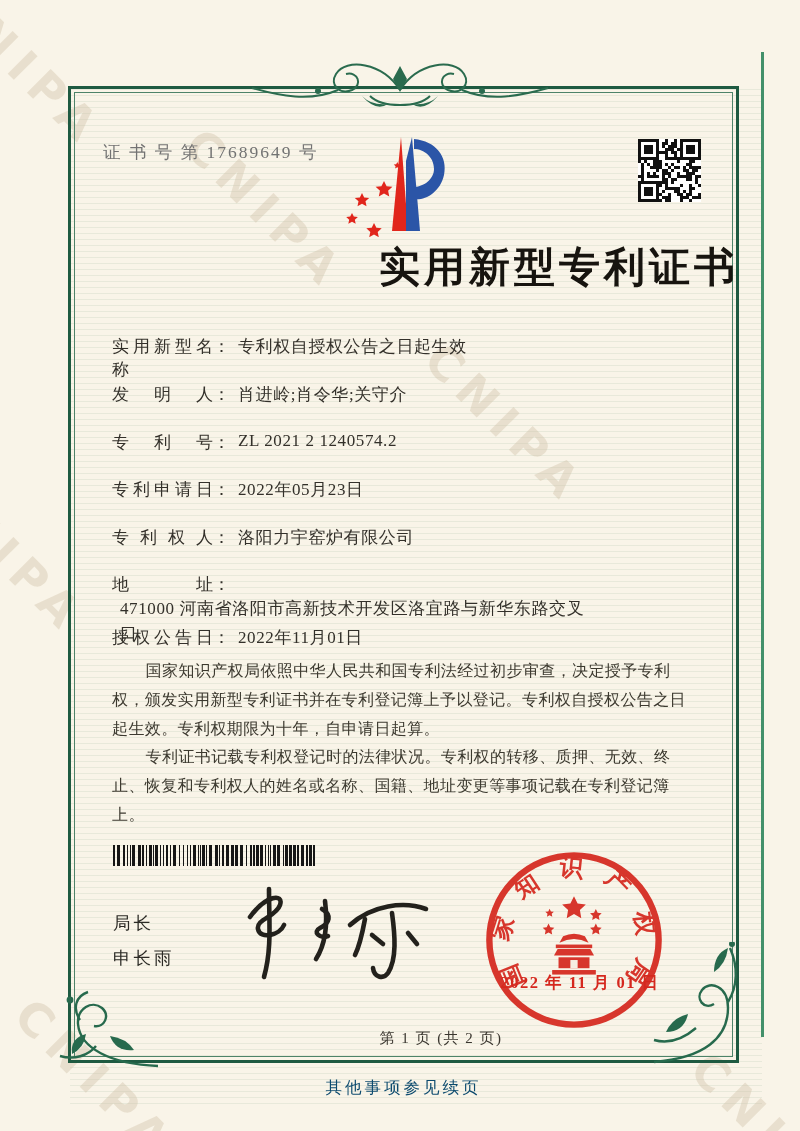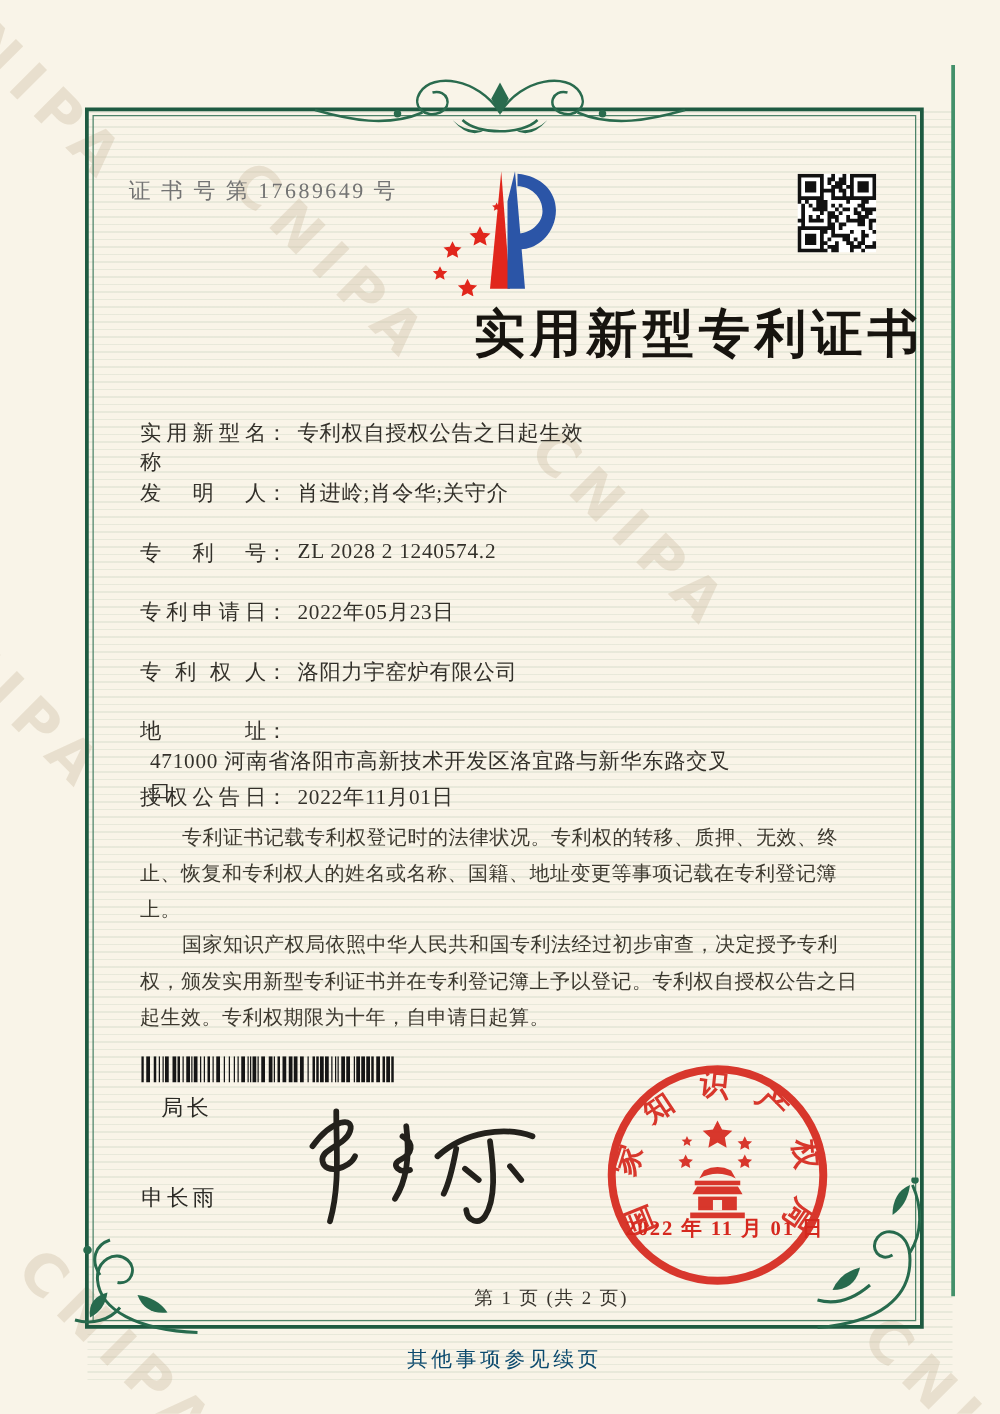--- a/index.html
+++ b/index.html
@@ -61,21 +61,21 @@
     font-size:16px;line-height:28.8px;color:#3c392f;
   }
   .paras p{margin:0;text-indent:2.1em;letter-spacing:0.4px;}
   
   .barcode{left:113px;top:845px;z-index:3;}
   
   .officer{
     font-family:"Liberation Sans","DejaVu Sans",sans-serif;
     font-size:17.5px;letter-spacing:3px;color:#2b2a25;z-index:3;
   }
-  .officer.t{left:113px;top:874px;margin-left:16px;}
+  .officer.t{left:113px;top:911px;}
   .officer.n{left:113px;top:946px;}
   .signature{left:222px;top:883px;z-index:4;}
   
   .seal{left:483px;top:849px;z-index:4;}
   .seal-date{
     left:500px;top:972px;width:160px;text-align:center;z-index:5;
     color:#d5281e;font-size:16.5px;letter-spacing:1.5px;font-weight:600;
   }
   
   .page-info{
@@ -174,38 +174,38 @@
 
 <div class="abs title">实用新型专利证书</div>
 
 <div class="abs row" style="top:335px;">
   <span class="label">实用新型名称</span><span class="colon">：</span><span class="value">专利权自授权公告之日起生效</span>
 </div>
 <div class="abs row" style="top:383px;">
   <span class="label">发明人</span><span class="colon">：</span><span class="value">肖进岭;肖令华;关守介</span>
 </div>
 <div class="abs row" style="top:431px;">
-  <span class="label">专利号</span><span class="colon">：</span><span class="value">ZL 2028 2 1240574.2</span>
+  <span class="label">专利号</span><span class="colon">：</span><span class="value">ZL 2021 2 1240574.2</span>
 </div>
 <div class="abs row" style="top:478px;">
   <span class="label">专利申请日</span><span class="colon">：</span><span class="value">2022年05月23日</span>
 </div>
 <div class="abs row" style="top:526px;">
   <span class="label">专利权人</span><span class="colon">：</span><span class="value">洛阳力宇窑炉有限公司</span>
 </div>
 <div class="abs row" style="top:573px;">
   <span class="label">地址</span><span class="colon">：</span><span class="value wrap">471000 河南省洛阳市高新技术开发区洛宜路与新华东路交叉口</span>
 </div>
 <div class="abs row" style="top:626px;">
   <span class="label">授权公告日</span><span class="colon">：</span><span class="value">2022年11月01日</span>
 </div>
 
 <div class="abs paras">
+  <p>国家知识产权局依照中华人民共和国专利法经过初步审查，决定授予专利权，颁发实用新型专利证书并在专利登记簿上予以登记。专利权自授权公告之日起生效。专利权期限为十年，自申请日起算。</p>
   <p>专利证书记载专利权登记时的法律状况。专利权的转移、质押、无效、终止、恢复和专利权人的姓名或名称、国籍、地址变更等事项记载在专利登记簿上。</p>
-  <p>国家知识产权局依照中华人民共和国专利法经过初步审查，决定授予专利权，颁发实用新型专利证书并在专利登记簿上予以登记。专利权自授权公告之日起生效。专利权期限为十年，自申请日起算。</p>
 </div>
 
 <svg class="abs barcode" width="208" height="21" viewBox="0 0 208 21">
   <g fill="#161616">
       <rect x="0" y="0" width="2" height="21"></rect>
       <rect x="4" y="0" width="3" height="21"></rect>
       <rect x="10" y="0" width="2" height="21"></rect>
       <rect x="14" y="0" width="1" height="21"></rect>
       <rect x="17" y="0" width="1" height="21"></rect>
       <rect x="19" y="0" width="3" height="21"></rect>

